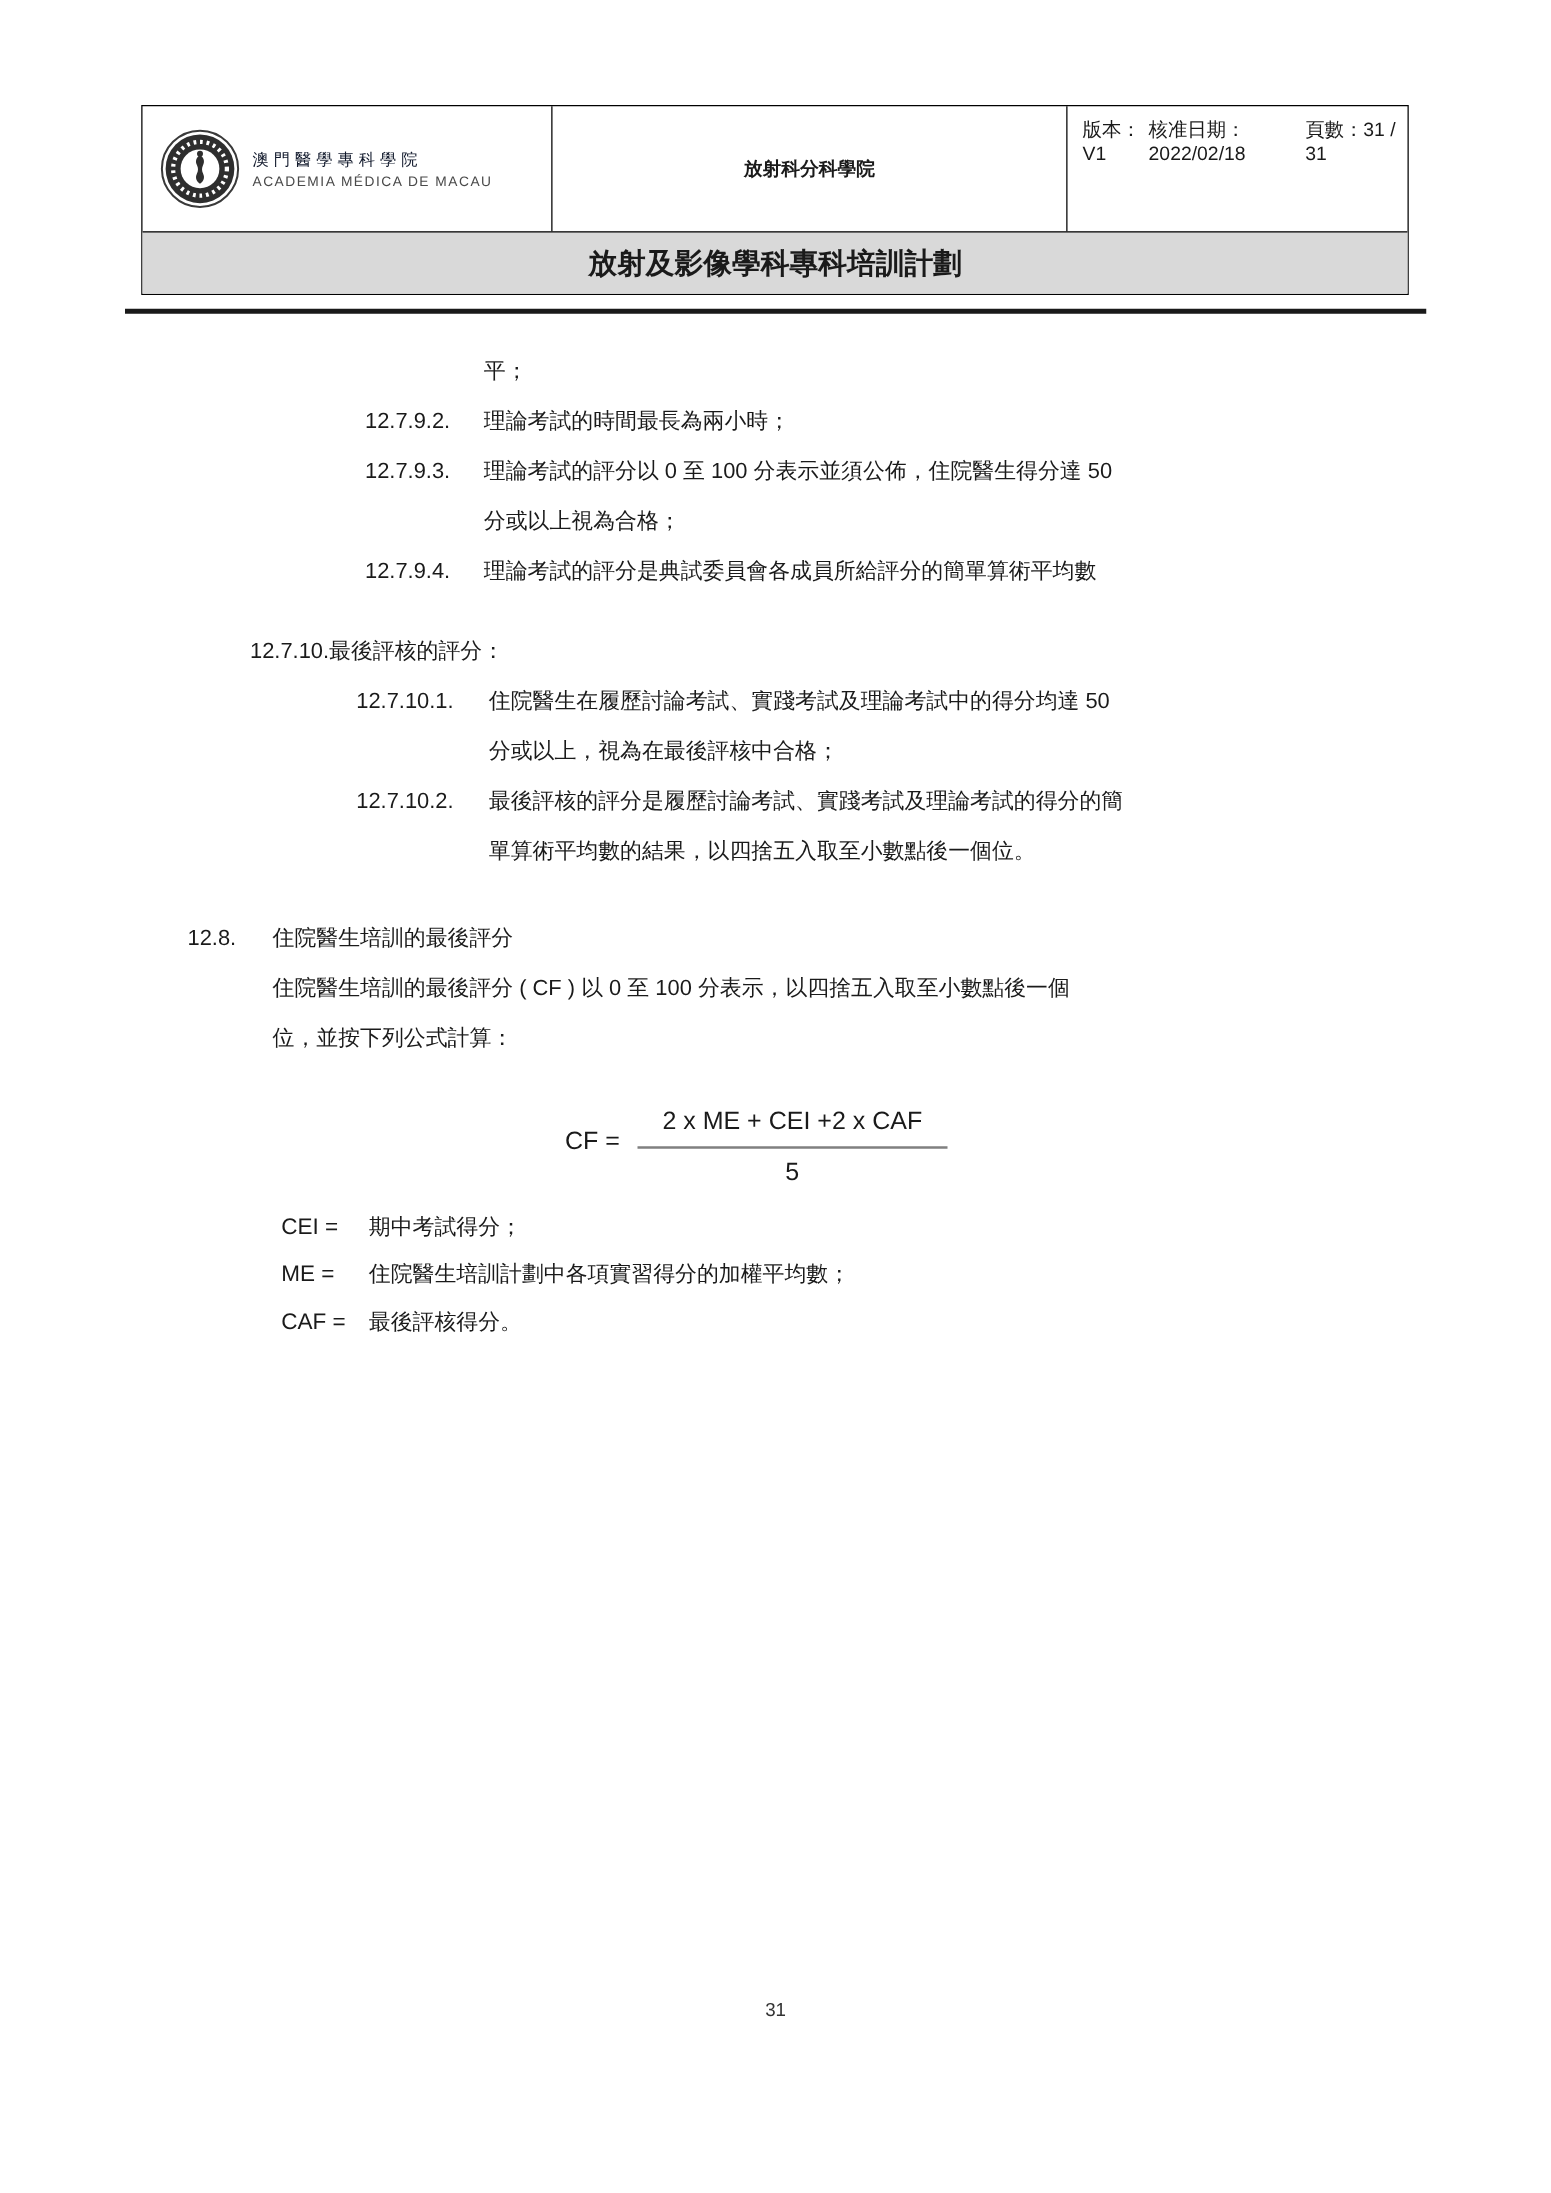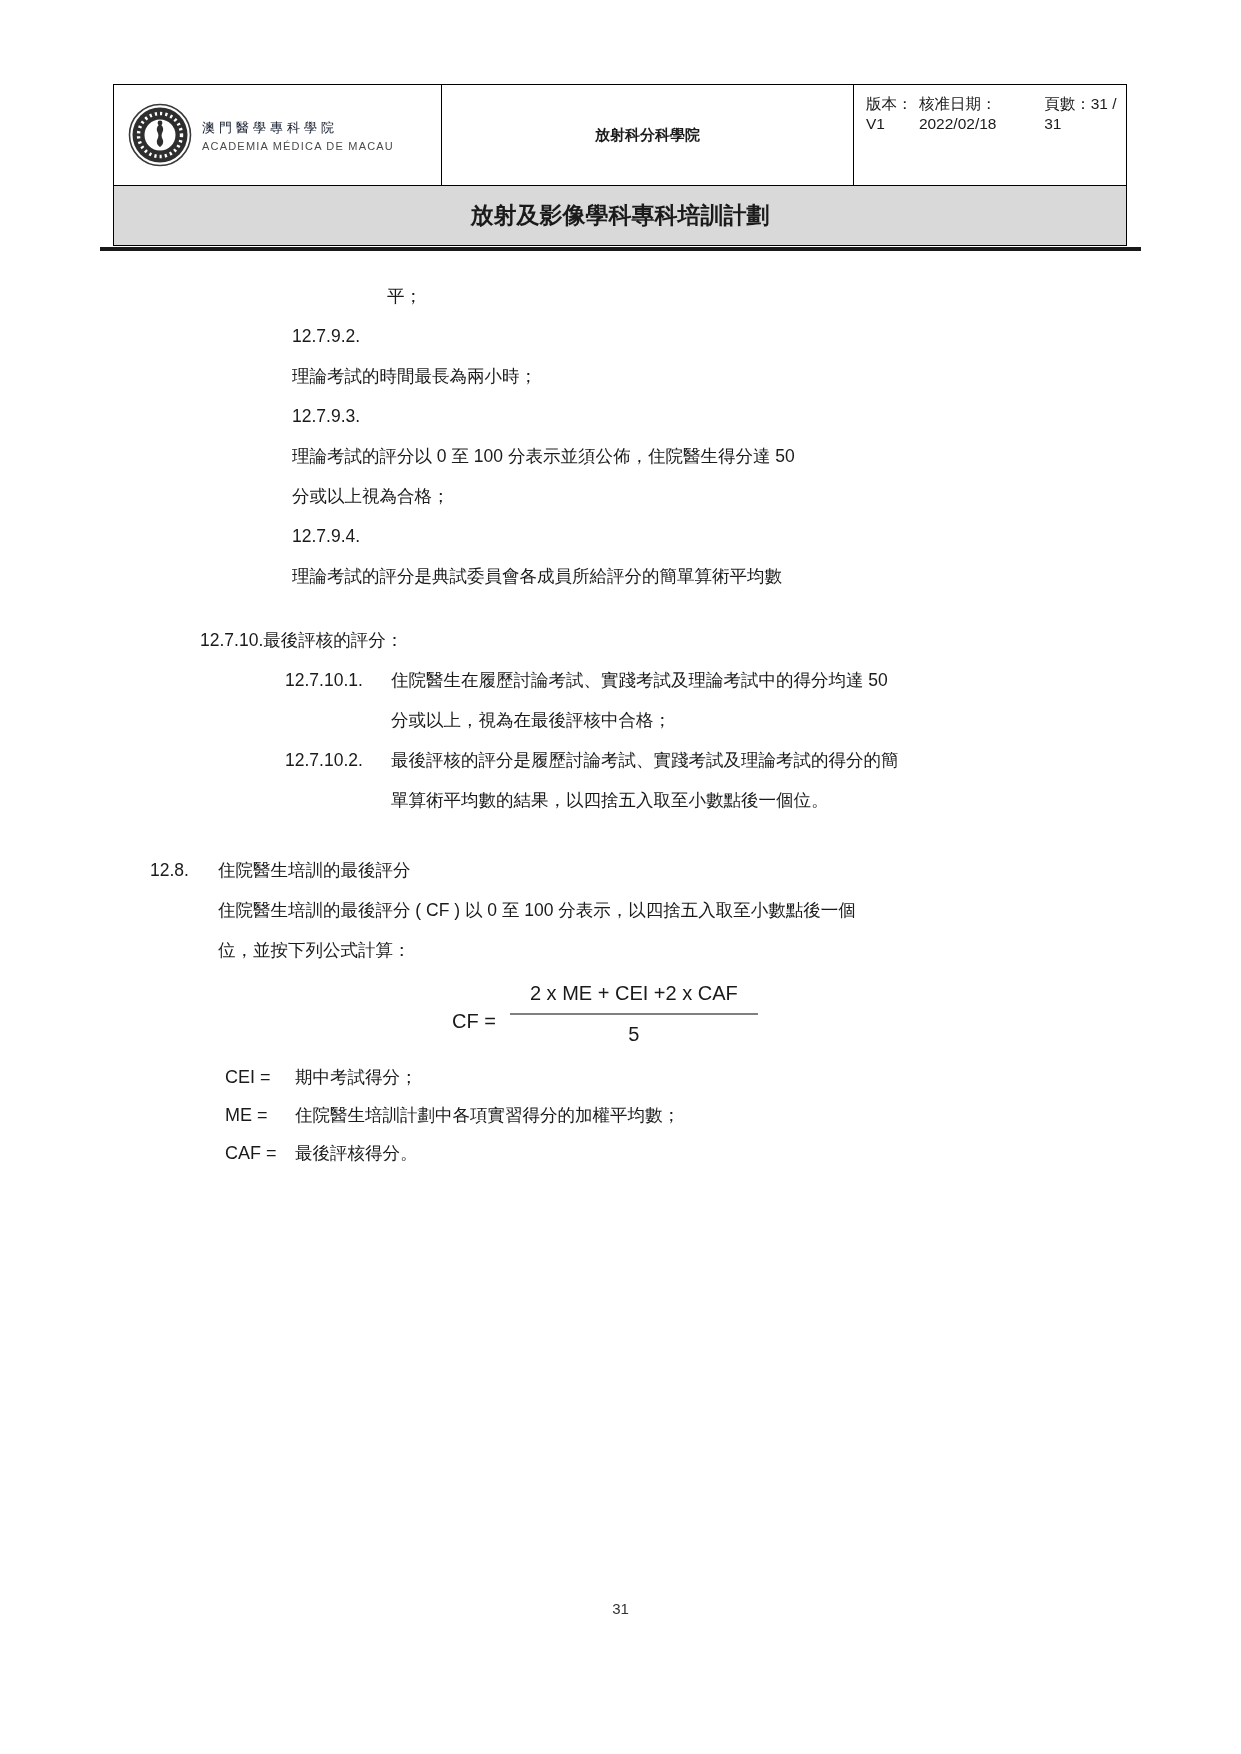--- a/index.html
+++ b/index.html
@@ -60,21 +60,21 @@
     width: 272px;
     padding: 9px 6px 9px 12px;
     font-size: 15.5px;
     display: flex;
     flex-direction: row;
     justify-content: space-between;
   }
   .hrow2 {
     border-top: 1px solid #000;
     background: #d9d9d9;
-    height: 60px;
+    height: 50px;
     display: flex;
     align-items: center;
     justify-content: center;
     font-size: 23px;
     font-weight: bold;
   }
 
   .thick-rule {
     position: absolute;
     left: 100px;
@@ -89,41 +89,42 @@
     position: absolute;
     left: 0;
     top: 276px;
     width: 1241px;
     font-size: 17.5px;
     line-height: 40px;
   }
   .cont-line { margin-left: 387px; }
   .item { display: flex; }
   .item .num { flex: none; }
-  .itemA { margin-left: 292px; flex-direction: column; }
+  .itemA { margin-left: 292px; }
   .itemA .num { width: 95px; }
   .itemB { margin-left: 285px; }
   .itemB .num { width: 106px; }
   .sec12710 { margin-left: 200px; margin-top: 24px; display: flex; }
   .sec128 { margin-left: 150px; margin-top: 30px; display: flex; }
   .sec128 .num { width: 68px; flex: none; }
   .para { margin-left: 218px; width: 830px; }
 
   .formula {
     margin: 12px 0 10px 452px;
     display: flex;
     align-items: center;
     font-size: 20px;
     line-height: normal;
   }
   .formula .lhs { margin-right: 14px; padding-top: 14px; }
   .frac { text-align: center; }
   .frac .top {
     padding: 0 20px 8px 20px;
     border-bottom: 2px solid #808080;
+    margin-top: 24px;
   }
   .frac .bottom { padding-top: 8px; }
 
   .defs { margin-left: 225px; margin-top: 12px; line-height: 38px; }
   .def-row { display: flex; }
   .def-row .term { width: 70px; flex: none; font-size: 18px; }
 
   .pageno {
     position: absolute;
     top: 1600px;

